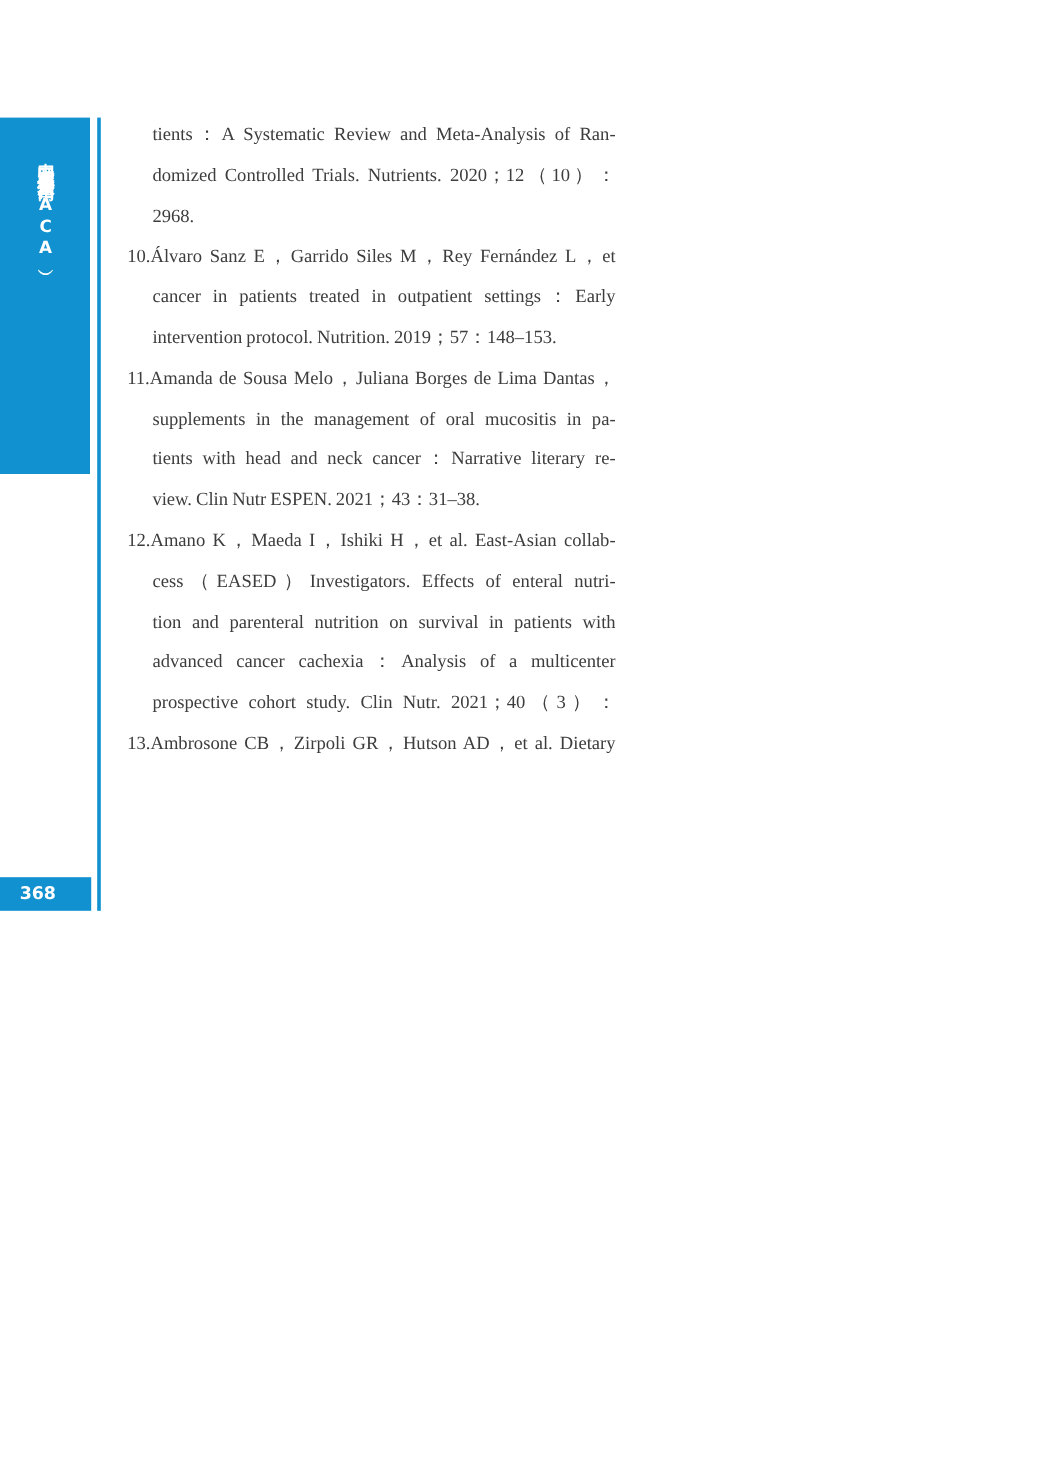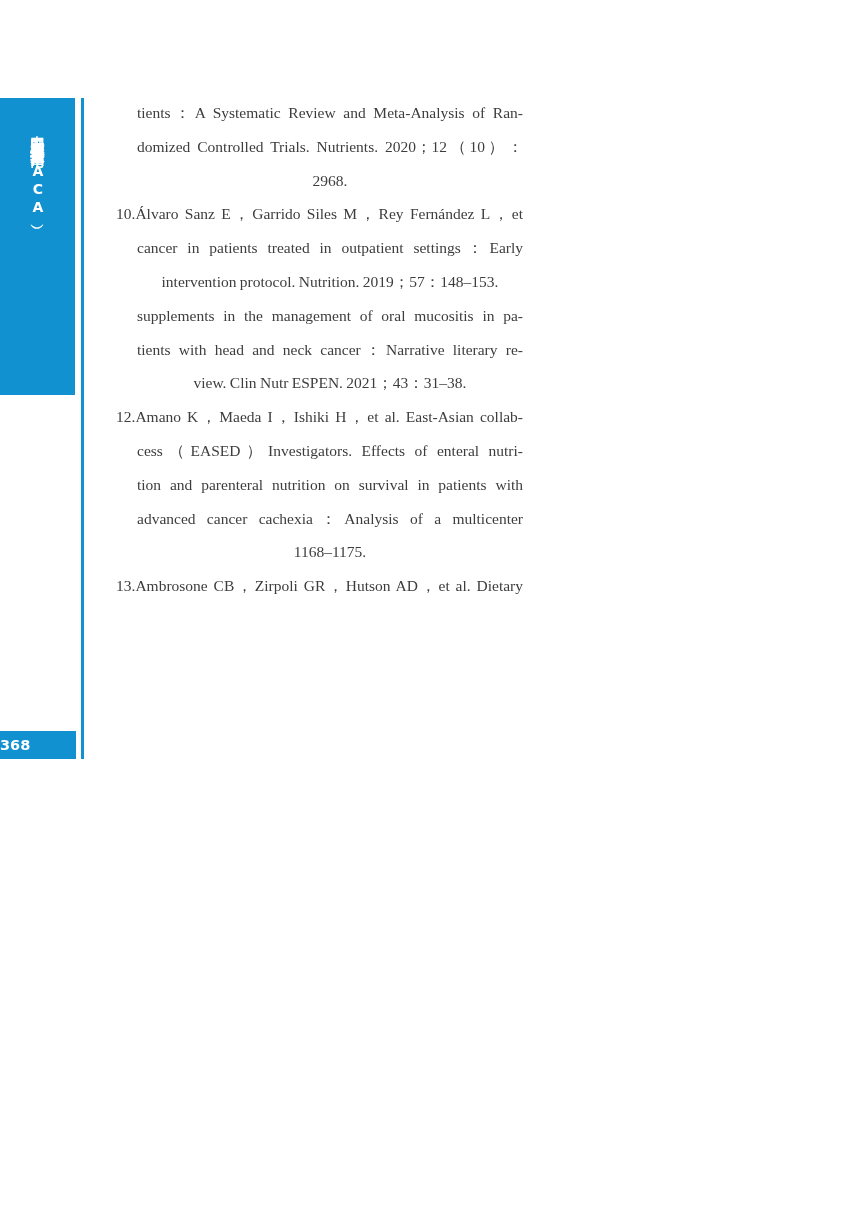--- a/index.html
+++ b/index.html
@@ -56,48 +56,47 @@
     left: 0;
     top: 731px;
     width: 76px;
     height: 28px;
     background: var(--accent, #1191d0);
     color: #ffffff;
     font-family: "DejaVu Sans", sans-serif;
     font-size: 14.5px;
     font-weight: 700;
     line-height: 28px;
-    text-align: left;
+    text-align: center;
     padding-right: 13px;
     box-sizing: border-box;
   }
   
   .refs {
     position: absolute;
-    left: 116px;
+    left: 106px;
     top: 96px;
     width: 407px;
     color: var(--body-text, #3d3d3d);
     font-size: 15.5px;
     word-spacing: -0.5px;
   }
   .ref-line {
     height: 33.8px;
     line-height: 33.8px;
     overflow: hidden;
     white-space: nowrap; 
   }
   .ref-line.just {
     white-space: normal;
     text-align: justify;
     text-align-last: justify;
   }
   .ref-line.indent {
     padding-left: 21px;
-    text-align: center;
   }
 </style>
 </head>
 <body>
 
 <div class="page">
 
   <div class="sidebar-bar">
     <div class="sidebar-title">中国肿瘤整合诊治技术指南（CACA）</div>
   </div>
@@ -108,24 +107,25 @@
     <span>368</span>
   </div>
 
   <div class="refs">
       <div class="ref-line indent just">tients：A Systematic Review and Meta-Analysis of Ran-</div>
       <div class="ref-line indent just">domized Controlled Trials. Nutrients. 2020；12（10）：</div>
       <div class="ref-line indent">2968.</div>
       <div class="ref-line just">10.Álvaro Sanz E，Garrido Siles M，Rey Fernández L，et</div>
       <div class="ref-line indent just">cancer in patients treated in outpatient settings：Early</div>
       <div class="ref-line indent">intervention protocol. Nutrition. 2019；57：148–153.</div>
+      <div class="ref-line just">11.Amanda de Sousa Melo，Juliana Borges de Lima Dantas，</div>
       <div class="ref-line indent just">supplements in the management of oral mucositis in pa-</div>
       <div class="ref-line indent just">tients with head and neck cancer：Narrative literary re-</div>
       <div class="ref-line indent">view. Clin Nutr ESPEN. 2021；43：31–38.</div>
       <div class="ref-line just">12.Amano K，Maeda I，Ishiki H，et al. East-Asian collab-</div>
       <div class="ref-line indent just">cess（EASED）Investigators. Effects of enteral nutri-</div>
       <div class="ref-line indent just">tion and parenteral nutrition on survival in patients with</div>
       <div class="ref-line indent just">advanced cancer cachexia：Analysis of a multicenter</div>
-      <div class="ref-line indent">1168–1175.</div>
+      <div class="ref-line indent just">prospective cohort study. Clin Nutr. 2021；40（3）：</div>
       <div class="ref-line just">13.Ambrosone CB，Zirpoli GR，Hutson AD，et al. Dietary</div>
     </div>
 
 </div>
 
 </body></html>

